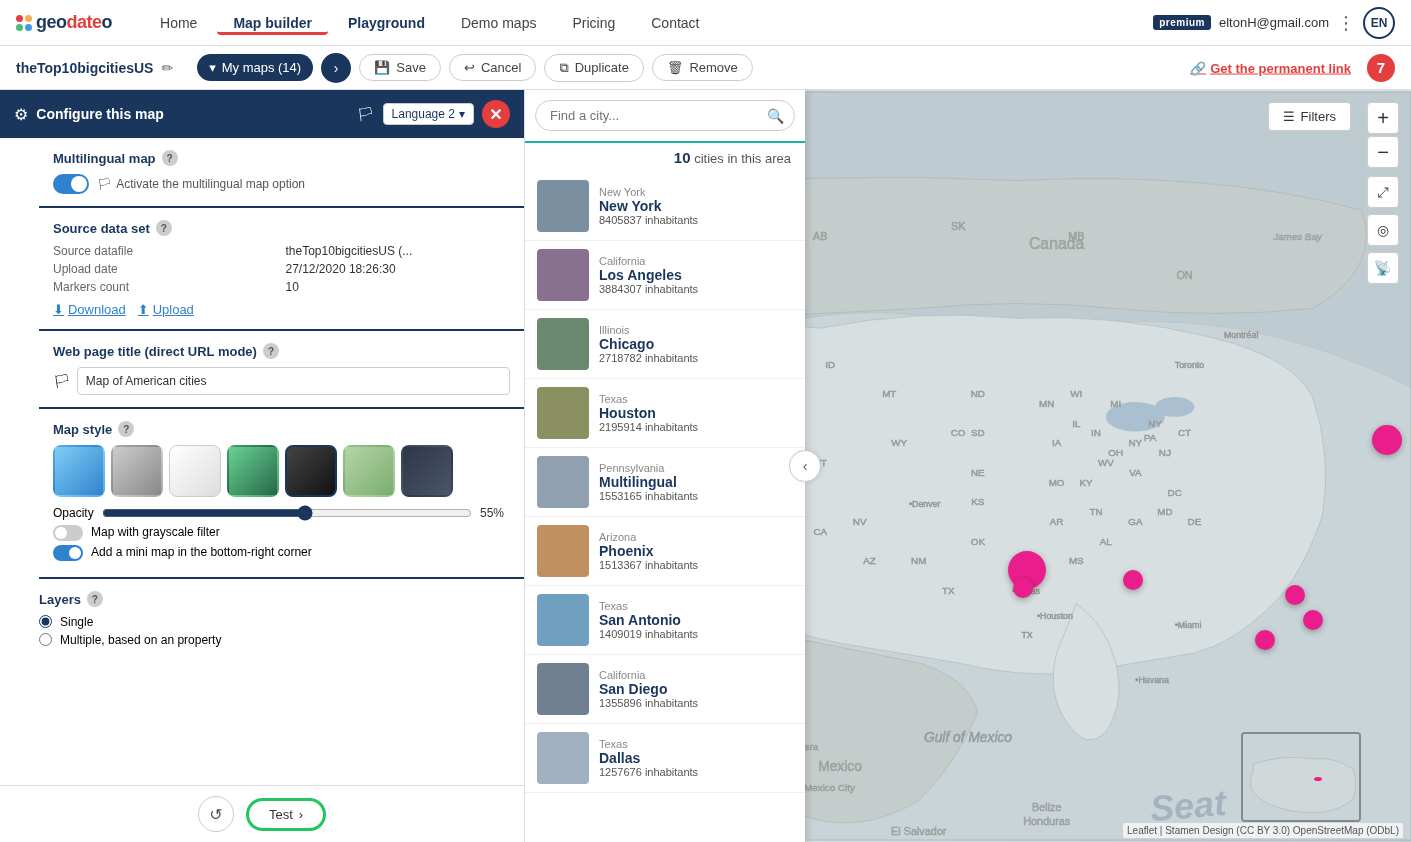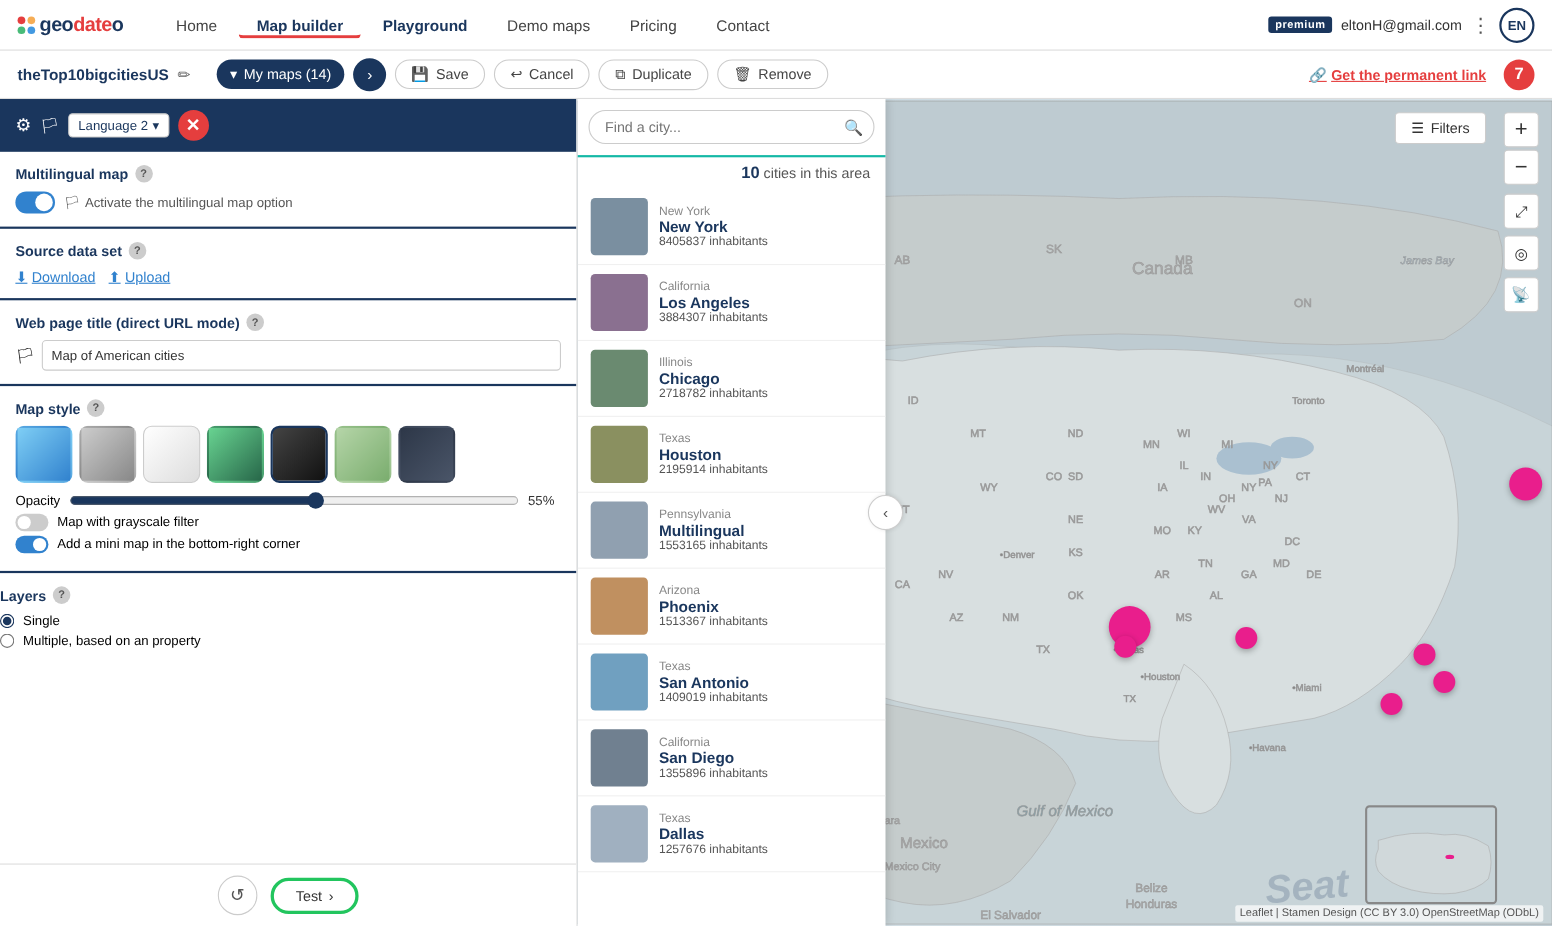--- a/index.html
+++ b/index.html
@@ -94,21 +94,21 @@
     .lang-selector {
       background: #fff; color: #1a365d; border: 1px solid #ccc; border-radius: 4px;
       padding: 3px 8px; font-size: 12px; cursor: pointer; display: flex; align-items: center; gap: 4px;
     }
     .close-btn {
       width: 28px; height: 28px; background: #e53e3e; border-radius: 50%;
       display: flex; align-items: center; justify-content: center;
       color: #fff; font-size: 16px; cursor: pointer; font-weight: 700;
     }
 
-    .panel-scroll { overflow-y: auto; flex: 1; padding: 0; }
+    .panel-scroll { overflow-y: auto; flex: 1; padding: 0; margin-left: 39px; }
 
     .section { border-bottom: 2px solid #1a365d; padding: 12px 14px; }
     .section-title {
       font-weight: 700; font-size: 13px; color: #1a365d;
       display: flex; align-items: center; gap: 6px; margin-bottom: 8px;
     }
     .help-icon {
       width: 16px; height: 16px; border-radius: 50%; background: #ccc;
       display: flex; align-items: center; justify-content: center;
       font-size: 10px; font-weight: 700; color: #555; cursor: pointer;
@@ -155,21 +155,21 @@
       width: 30px; height: 16px; background: #ccc; border-radius: 8px; position: relative; cursor: pointer;
     }
     .toggle-sm.on { background: #3182ce; }
     .toggle-sm-knob {
       width: 12px; height: 12px; background: #fff; border-radius: 50%;
       position: absolute; top: 2px; left: 2px;
     }
     .toggle-sm.on .toggle-sm-knob { left: auto; right: 2px; }
 
     .layers-section { padding: 12px 0; }
-    .radio-row { display: flex; align-items: flex-end; gap: 8px; margin: 4px 0; font-size: 12px; }
+    .radio-row { display: flex; align-items: flex-start; gap: 8px; margin: 4px 0; font-size: 12px; }
     .radio-row input { accent-color: #1a365d; }
 
     
     .panel-footer {
       display: flex; align-items: center; justify-content: center; gap: 12px;
       padding: 10px; border-top: 1px solid #ddd; background: #fff;
     }
     .reset-btn {
       width: 36px; height: 36px; border-radius: 50%; border: 1px solid #ccc;
       background: #fff; cursor: pointer; display: flex; align-items: center; justify-content: center;
@@ -371,20 +371,21 @@
     <span>Get the permanent link</span>
   </span>
   <div class="notification-badge">7</div>
 </div>
 
 <div class="main-area">
 
   <div class="left-panel">
     <div class="config-header">
       <span style="font-size:16px;">⚙</span>
+      <span class="config-header-title">Configure this map</span>
       <span style="font-size:14px;">🏳</span>
       <div class="lang-selector">
         <span>Language 2</span>
         <span>▾</span>
       </div>
       <div class="close-btn">✕</div>
     </div>
 
     <div class="panel-scroll">
 
@@ -401,20 +402,28 @@
             <span>🏳</span>
             <span>Activate the multilingual map option</span>
           </span>
         </div>
       </div>
 
       <div class="section">
         <div class="section-title">
           <span>Source data set</span>
           <div class="help-icon">?</div>
+        </div>
+        <div class="data-grid">
+          <span class="data-label">Source datafile</span>
+          <span class="data-value">theTop10bigcitiesUS (...</span>
+          <span class="data-label">Upload date</span>
+          <span class="data-value">27/12/2020 18:26:30</span>
+          <span class="data-label">Markers count</span>
+          <span class="data-value">10</span>
         </div>
         <div style="display:flex; gap:12px; margin-top:8px;">
           <span class="data-value link">
             <span>⬇</span>
             <span>Download</span>
           </span>
           <span class="data-value link">
             <span>⬆</span>
             <span>Upload</span>
           </span>

